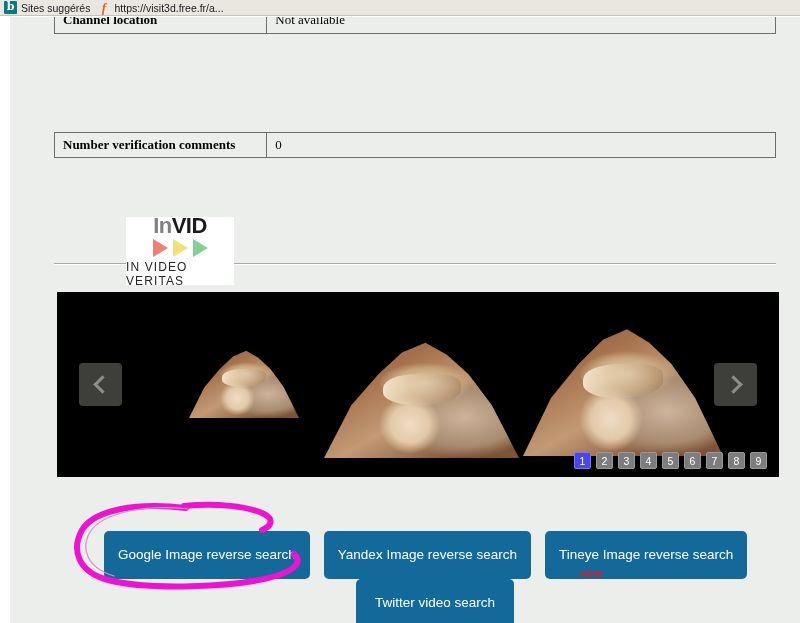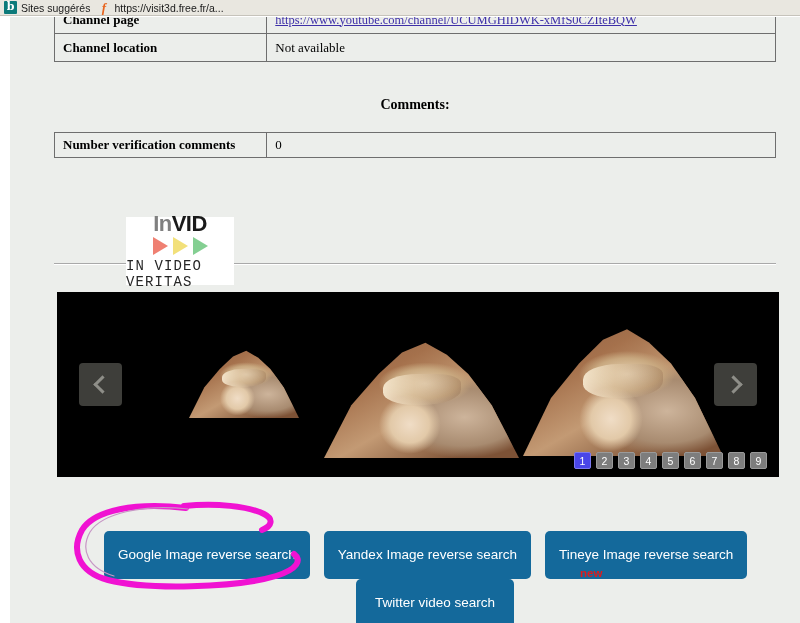--- a/index.html
+++ b/index.html
@@ -162,22 +162,22 @@
   }
   .tri {
     width: 0; height: 0;
     border-top: 9px solid transparent;
     border-bottom: 9px solid transparent;
   }
   .tri-r { border-left: 15px solid #ef8072; }
   .tri-y { border-left: 15px solid #f2e07a; }
   .tri-g { border-left: 15px solid #84cf92; }
   .invid-tag {
-    font-family: Liberation Mono, monospace;
-    font-size: 14px;
+    font-family: Liberation Sans, sans-serif;
+    font-size: 12px;
     letter-spacing: 1.1px;
     color: #262626;
   }
 
   
   #carousel {
     position: absolute;
     left: 47px; top: 275px;
     width: 722px; height: 185px;
     background: #000000;
@@ -311,34 +311,27 @@
     <span class="bm-icon-f">f</span>
     <span class="bm-label">https://visit3d.free.fr/a...</span>
   </div>
 </div>
 
 <div id="page-viewport">
   <div id="page-body">
 
     <table class="info-table" id="table-channel">
       <tbody>
-          <tr>
-        <td class="lbl">Channel page</td>
-        <td class="val">
-          <a href="#">https://www.youtube.com/channel/UCUMGHIDWK-xMfS0CZIteBQW</a>
-        </td>
-      </tr>
       <tr>
         <td class="lbl">Channel location</td>
         <td class="val">Not available</td>
       </tr>
     </tbody>
       </table>
 
-    <div id="comments-heading">Comments:</div>
 
     <table class="info-table" id="table-comments">
       <tbody>
       <tr>
         <td class="lbl">Number verification comments</td>
         <td class="val">0</td>
       </tr>
     </tbody>
       </table>
 

